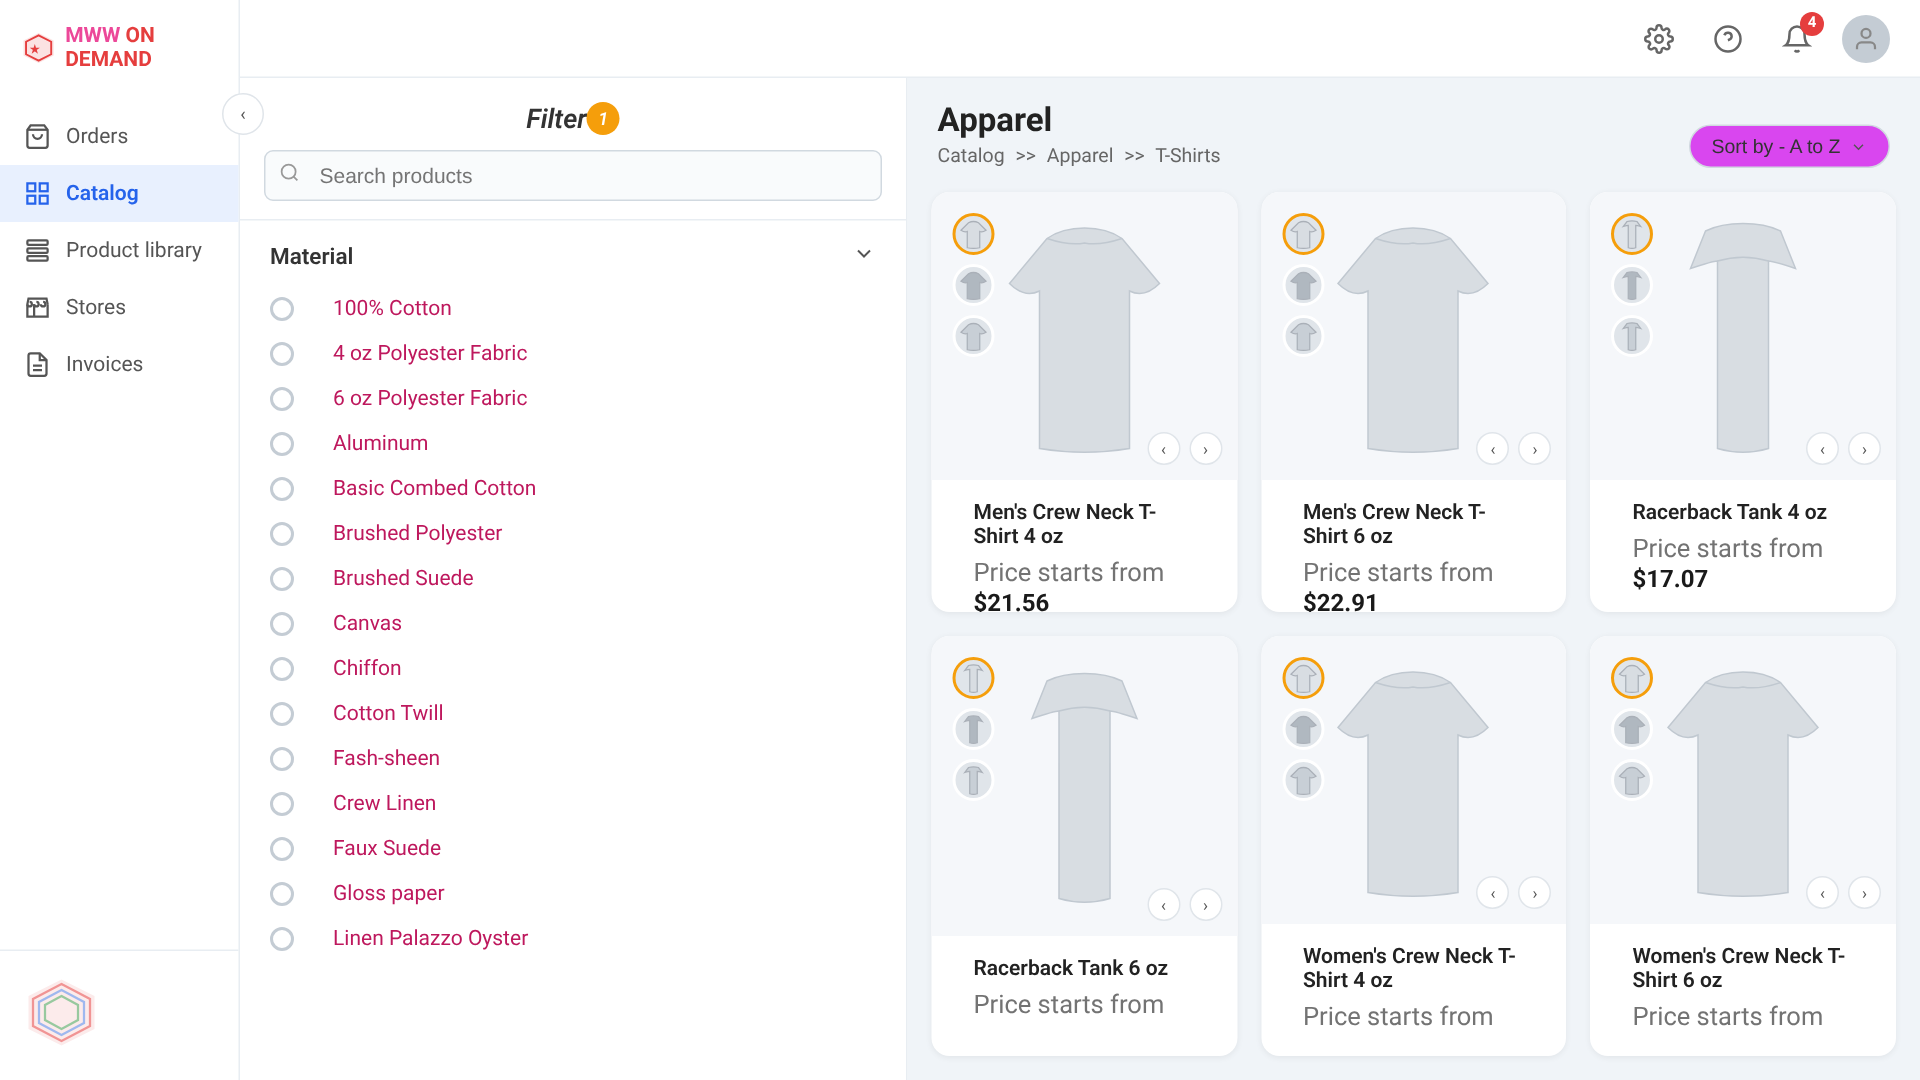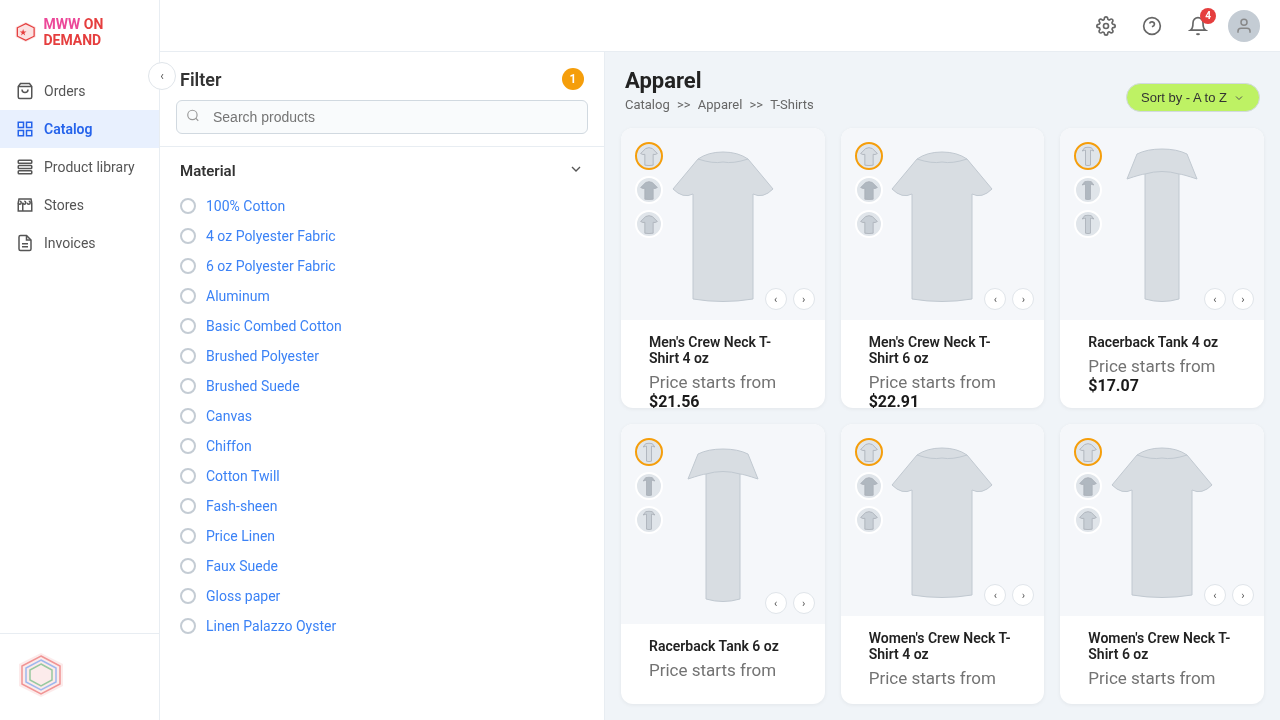--- a/index.html
+++ b/index.html
@@ -121,22 +121,23 @@
       background: #fff;
       border-right: 1px solid #e8edf2;
       display: flex;
       flex-direction: column;
       overflow: hidden;
       flex-shrink: 0;
     }
     .filter-header {
       display: flex;
       align-items: center;
-      justify-content: space-between;
+      justify-content: center;
       padding: 16px 20px 10px;
+      font-style: italic;
     }
     .filter-title {
       font-size: 18px;
       font-weight: 600;
       color: #333;
     }
     .filter-badge {
       background: #f59e0b;
       color: #fff;
       border-radius: 50%;
@@ -218,21 +219,22 @@
     .radio-btn {
       width: 16px;
       height: 16px;
       border: 2px solid #c4ccd4;
       border-radius: 50%;
       flex-shrink: 0;
       background: #fff;
     }
     .material-label {
       font-size: 14px;
-      color: #3b82f6;
+      color: #be185d;
+      margin-left: 16px;
     }
 
     
     .catalog-area {
       flex: 1;
       display: flex;
       flex-direction: column;
       overflow: hidden;
       background: #f0f4f8;
     }
@@ -248,21 +250,21 @@
       color: #222;
     }
     .breadcrumb {
       font-size: 13px;
       color: #666;
       margin-top: 4px;
     }
     .breadcrumb span { color: #666; }
     .breadcrumb .sep { margin: 0 4px; }
     .sort-btn {
-      background: #bef264;
+      background: #d946ef;
       border: 1px solid #d1d9e0;
       border-radius: 20px;
       padding: 6px 14px;
       font-size: 13px;
       cursor: pointer;
       display: flex;
       align-items: center;
       gap: 6px;
       color: #333;
     }
@@ -542,21 +544,21 @@
             <div class="material-item">
     <div class="radio-btn"></div>
     <span class="material-label">Cotton Twill</span>
   </div>
             <div class="material-item">
     <div class="radio-btn"></div>
     <span class="material-label">Fash-sheen</span>
   </div>
             <div class="material-item">
     <div class="radio-btn"></div>
-    <span class="material-label">Price Linen</span>
+    <span class="material-label">Crew Linen</span>
   </div>
             <div class="material-item">
     <div class="radio-btn"></div>
     <span class="material-label">Faux Suede</span>
   </div>
             <div class="material-item">
     <div class="radio-btn"></div>
     <span class="material-label">Gloss paper</span>
   </div>
             <div class="material-item">

